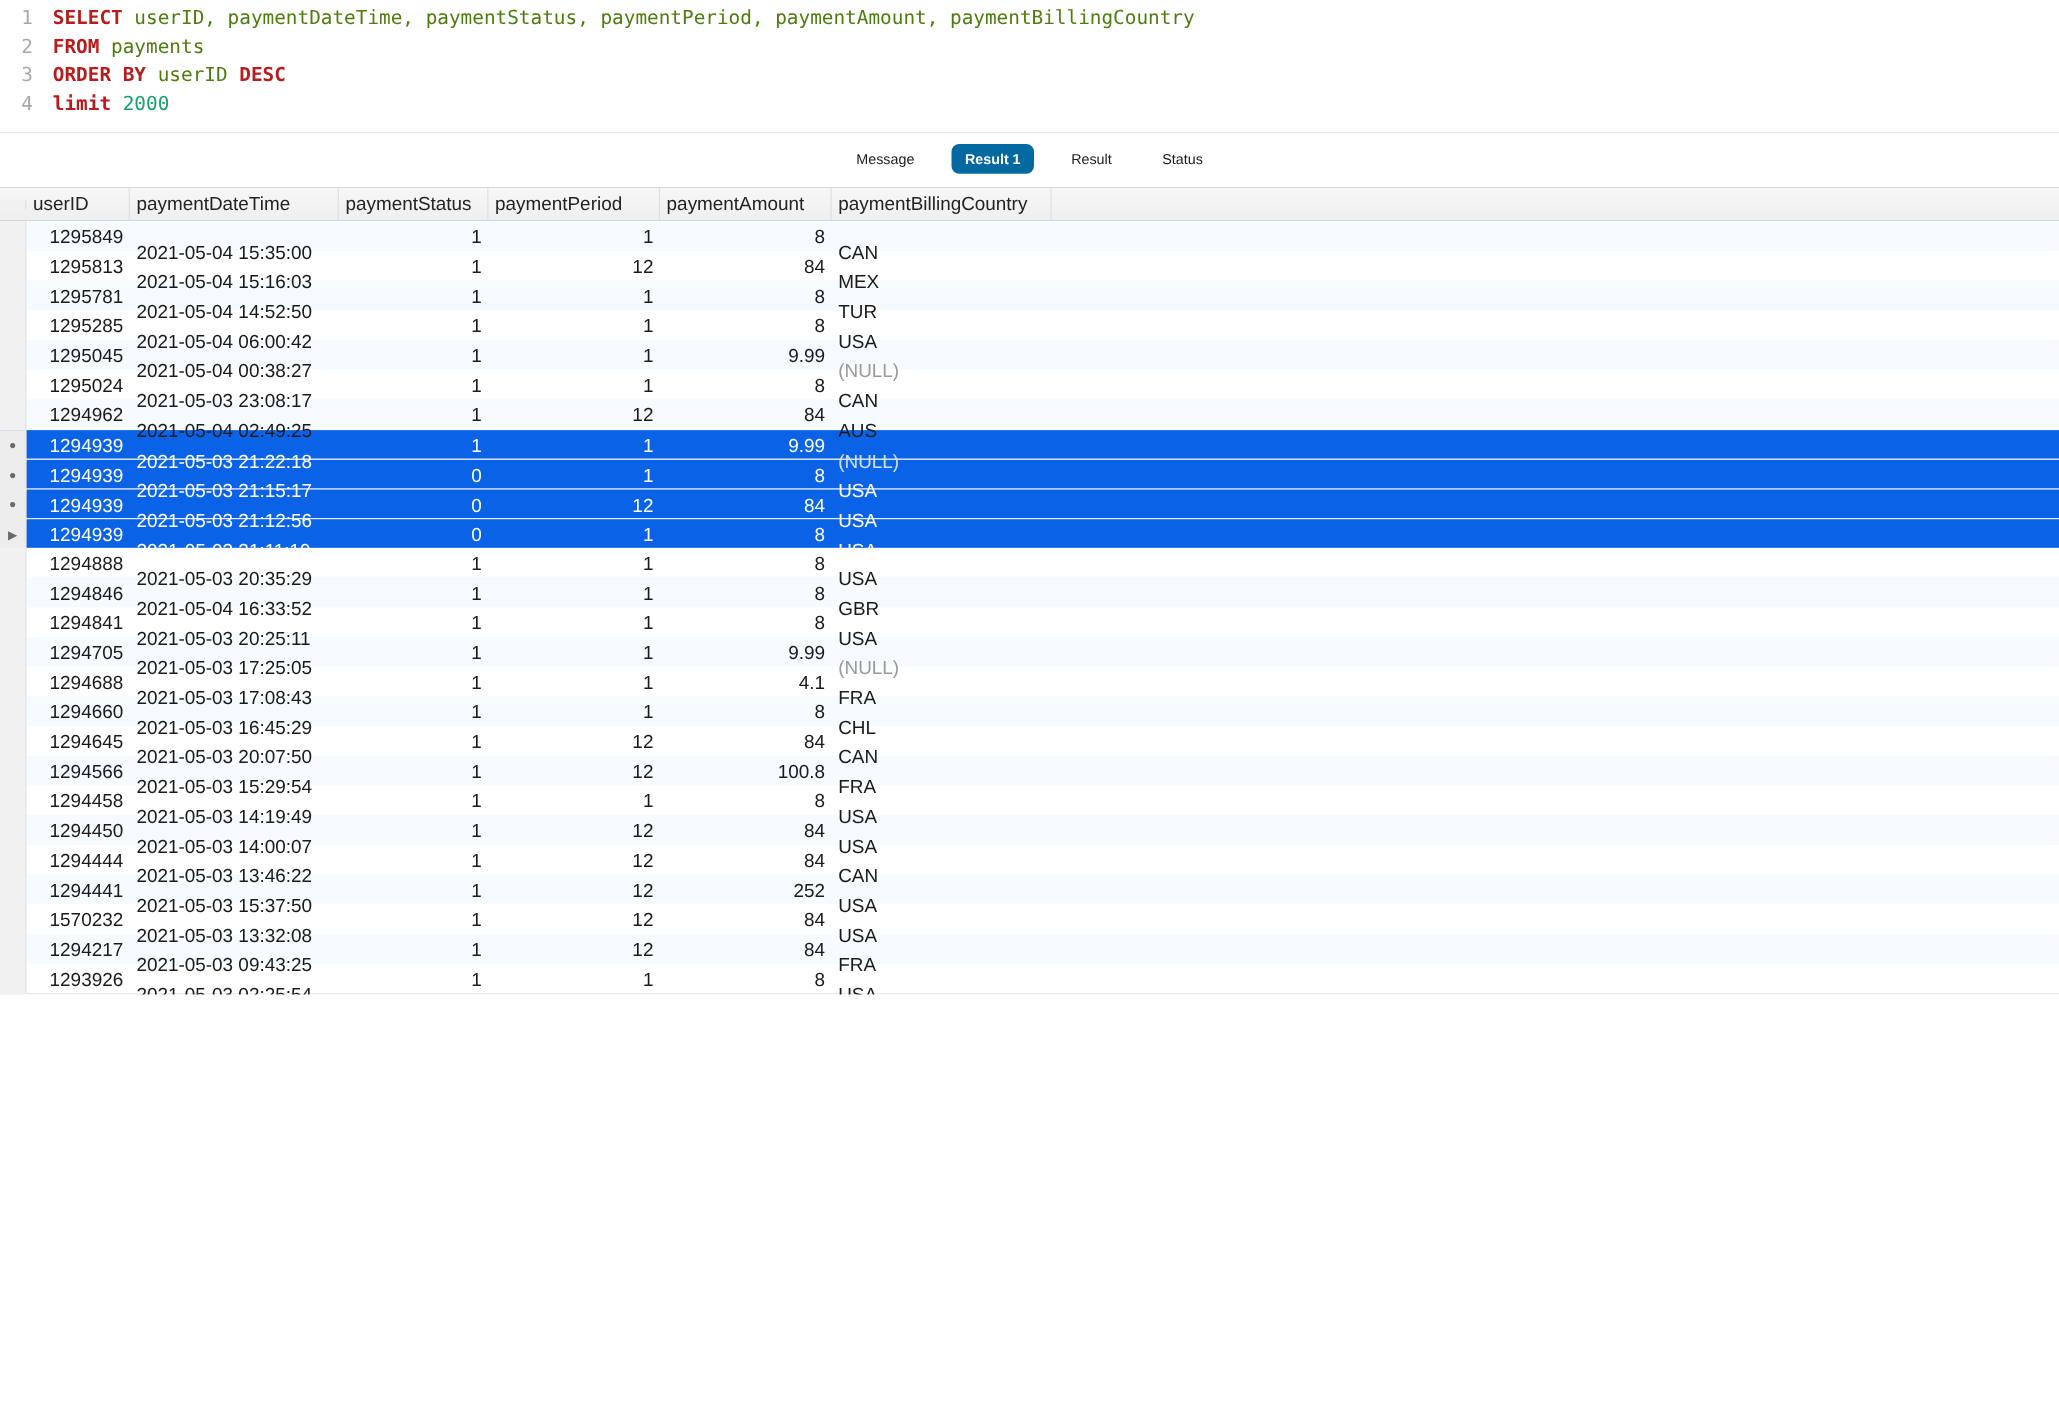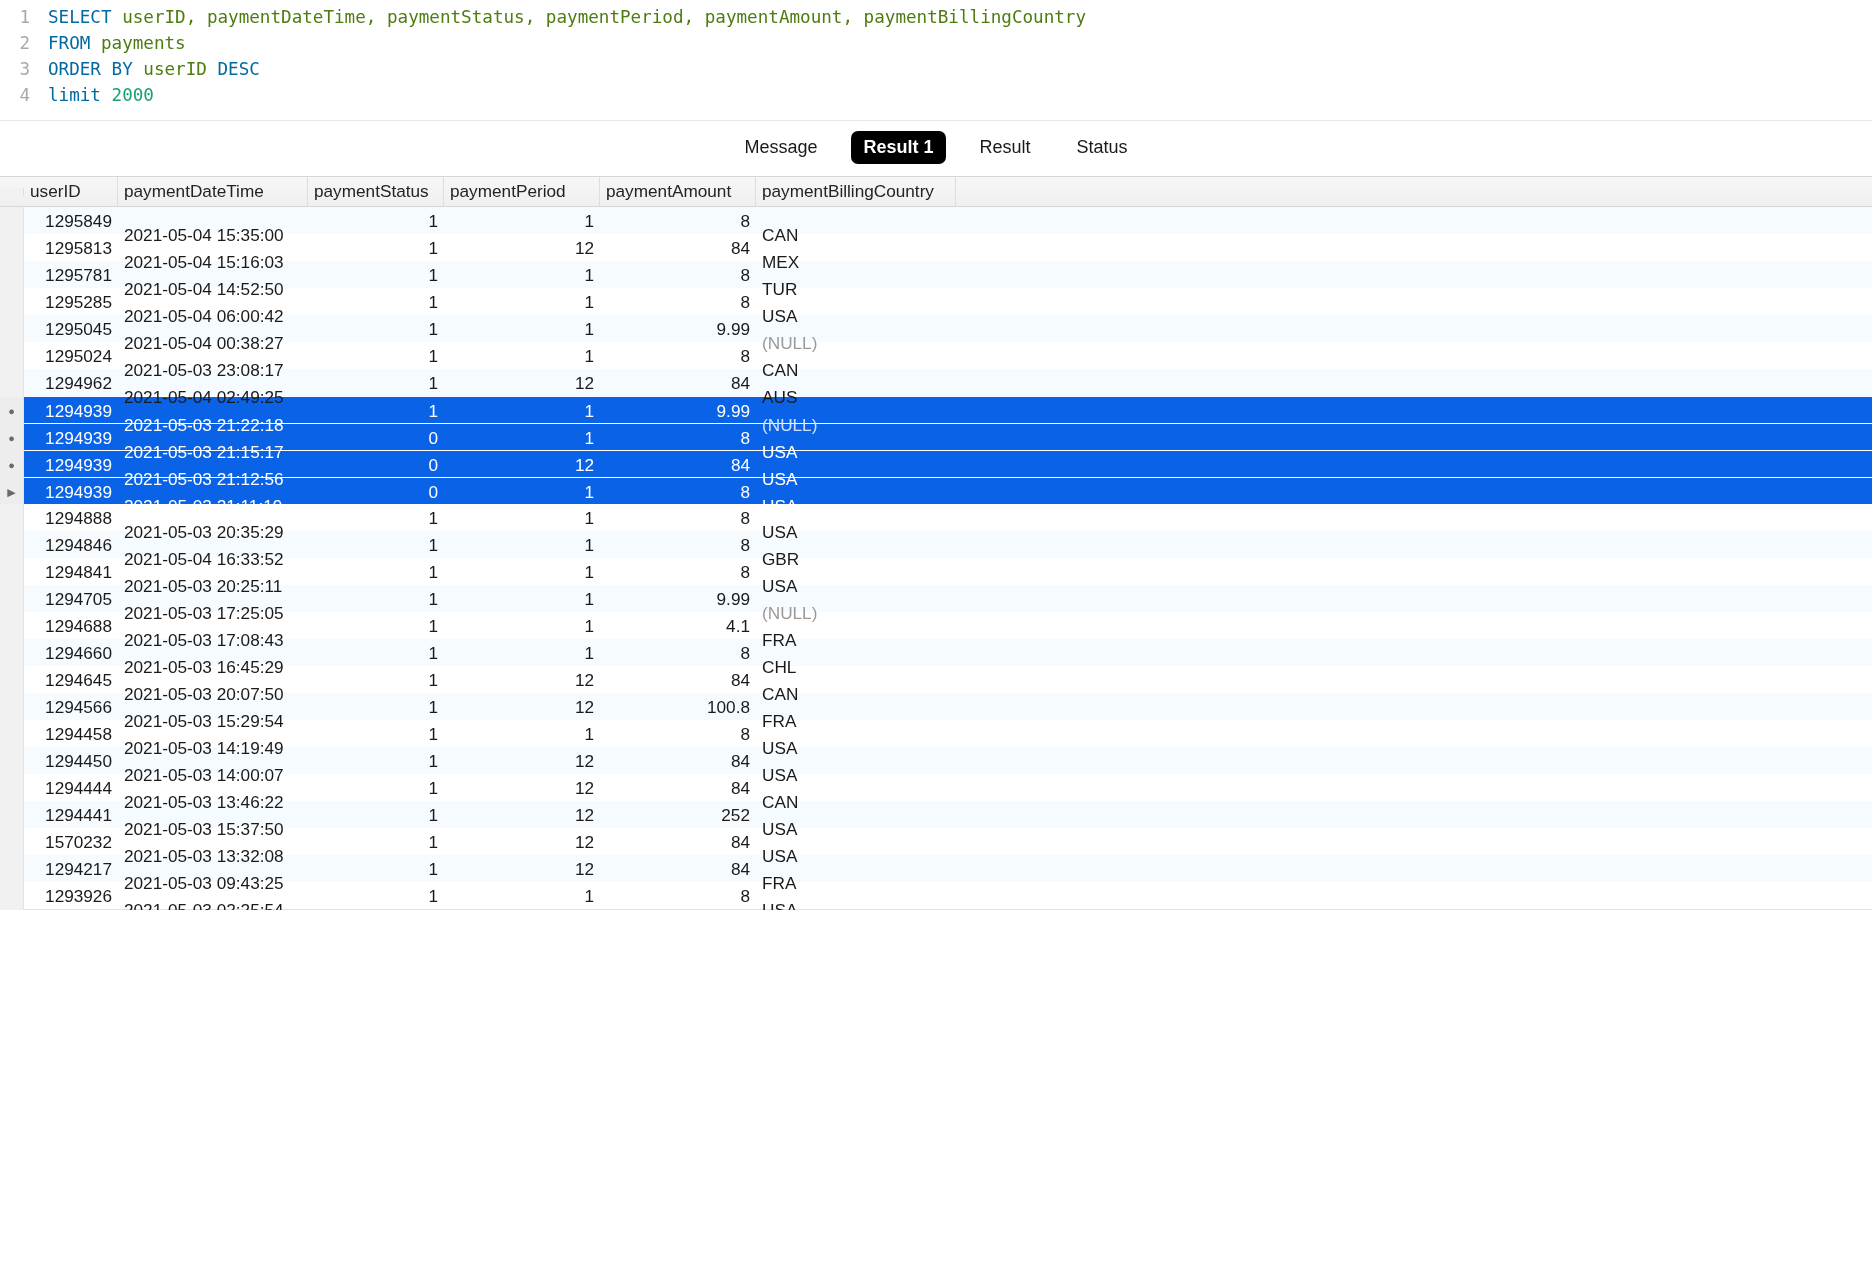--- a/index.html
+++ b/index.html
@@ -21,43 +21,43 @@
   }
   .editor .row { display: flex; }
   .gutter {
     width: 48px;
     text-align: right;
     padding-right: 18px;
     color: #a9a9a9;
     user-select: none;
   }
   .code { flex: 1; white-space: pre; }
-  .kw { color: #0369a1; font-weight: 400; }
+  .kw { color: #b91c1c; font-weight: 700; }
   .num { color: #1aa06d; }
   .ident { color: #4d7c0f; }
 
   .divider { border-top: 1px solid #e7e7e7; margin-top: 2px; }
 
   
   .tabbar {
     display: flex;
     justify-content: center;
     gap: 22px;
     padding: 10px 0 12px;
-    font-size: 18px;
+    font-size: 13px;
   }
   .tabbar .tab {
     padding: 6px 12px;
     border-radius: 7px;
     cursor: pointer;
     color: #1a1a1a;
     font-weight: 500;
   }
   .tabbar .tab.active {
-    background: #000000;
+    background: #0369a1;
     color: #fff;
     font-weight: 600;
   }
 
   
   .grid-wrap {
     border-top: 1px solid #d6d6d6;
     border-bottom: 1px solid #e2e2e2;
   }
   .header-row, .data-row {

